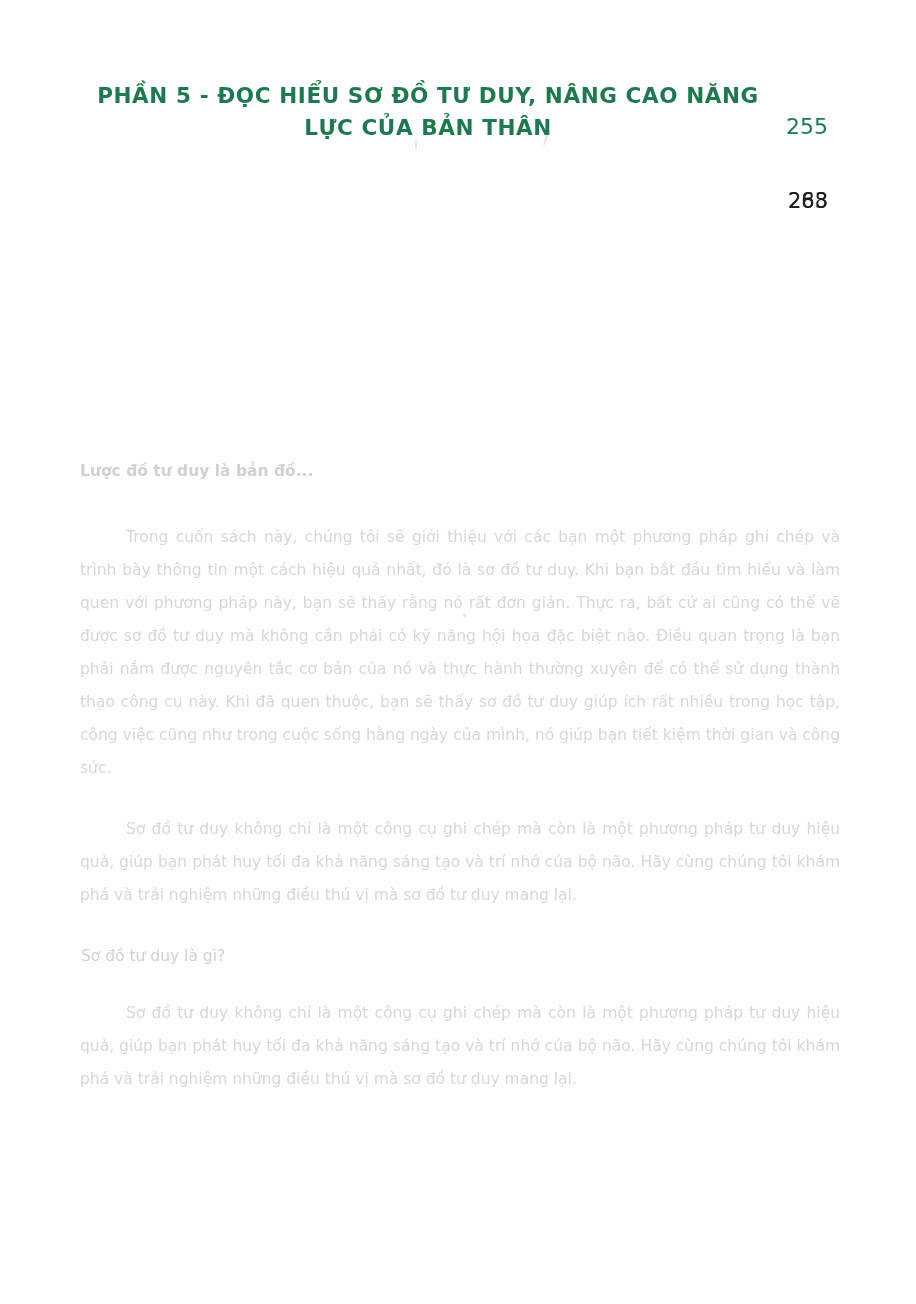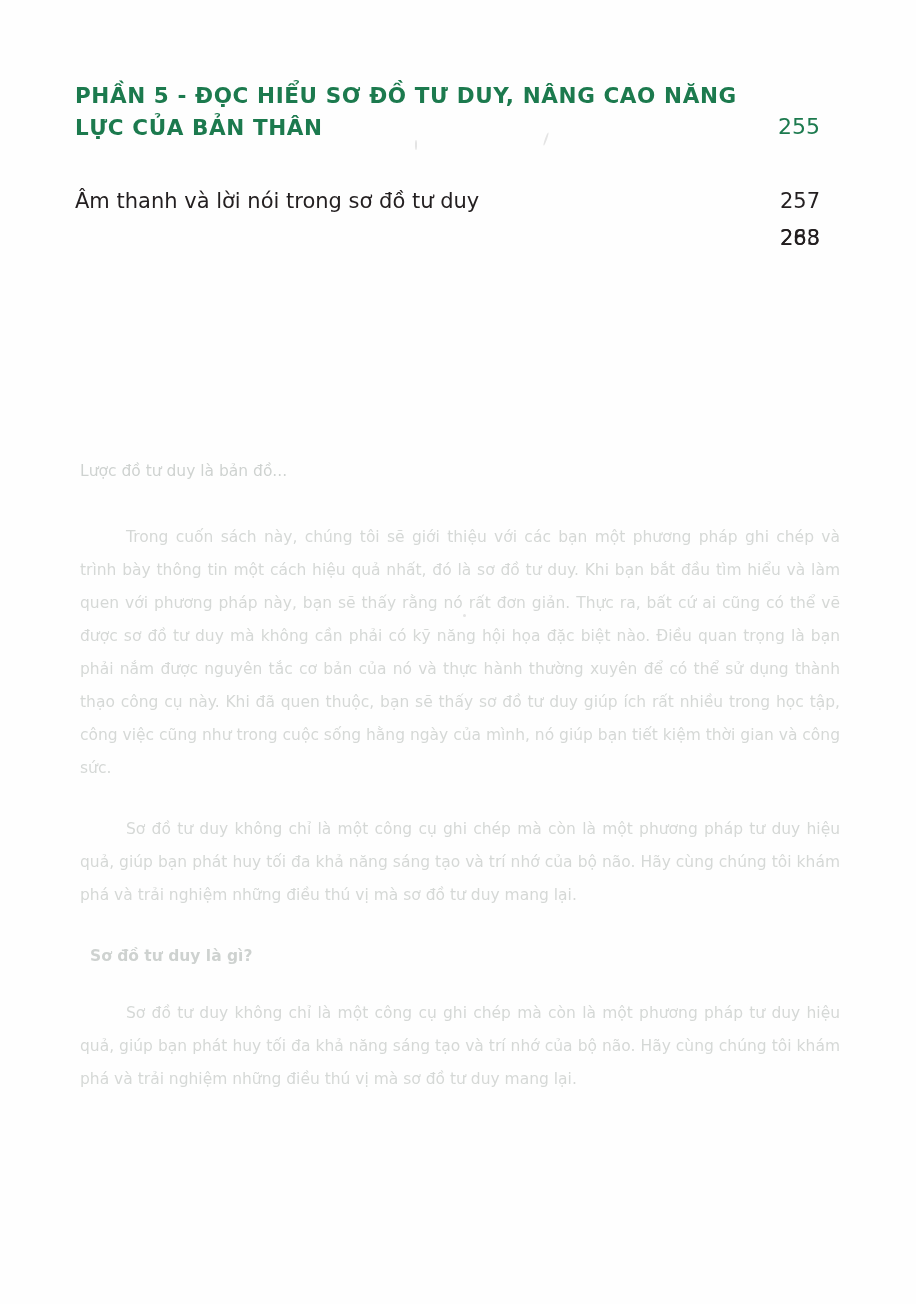--- a/index.html
+++ b/index.html
@@ -17,23 +17,24 @@
   }
 
   .page {
     position: absolute;
     inset: 0;
     background: #fefefe;
   }
 
   .content {
     position: absolute;
-    left: 75px;
+    left: 83px;
     top: 80px;
     width: 760px;
+    text-align: center;
   }
 
   
   .section-heading {
     position: relative;
     color: #1c7a4e;
     font-weight: bold;
     font-size: 21.5px;
     letter-spacing: 0.6px;
     line-height: 1.47;
@@ -90,31 +91,31 @@
     line-height: 33px;
     font-family: "DejaVu Sans", sans-serif;
     filter: blur(0.6px);
     user-select: none;
     pointer-events: none;
   }
   .ghost .gh-title {
     display: block;
     margin-bottom: 33px;
     color: rgba(110, 120, 115, 0.33);
+    font-weight: bold;
   }
   .ghost p {
     margin: 16px 0 28px 0;
     text-align: justify;
   }
   .ghost p.indent { text-indent: 46px; }
   .ghost .gh-sub {
     display: block;
-    margin: 6px 0 24px 10px;
+    margin: 6px 0 24px 1px;
     color: rgba(110, 120, 115, 0.33);
-    font-weight: bold;
   }
 
   
   .speckle {
     position: absolute;
     background: rgba(150,150,150,0.25);
     border-radius: 50%;
     pointer-events: none;
   }
 </style>
@@ -133,24 +134,20 @@
 
   <div class="content">
 
     <div class="section-heading">
       <span class="title-text">PHẦN 5 - ĐỌC HIỂU SƠ ĐỒ TƯ DUY, NÂNG CAO NĂNG LỰC CỦA BẢN THÂN</span>
       <span class="sec-page">255</span>
     </div>
 
     <div class="toc-list">
 
-      <div class="toc-row">
-        <span class="label">Âm thanh và lời nói trong sơ đồ tư duy</span>
-        <span class="page-num">257</span>
-      </div>
 
 
 
       <div class="toc-row cont">
         <span class="page-num">268</span>
       </div>
 
       <div class="toc-row">
         <span class="page-num">283</span>
       </div>

